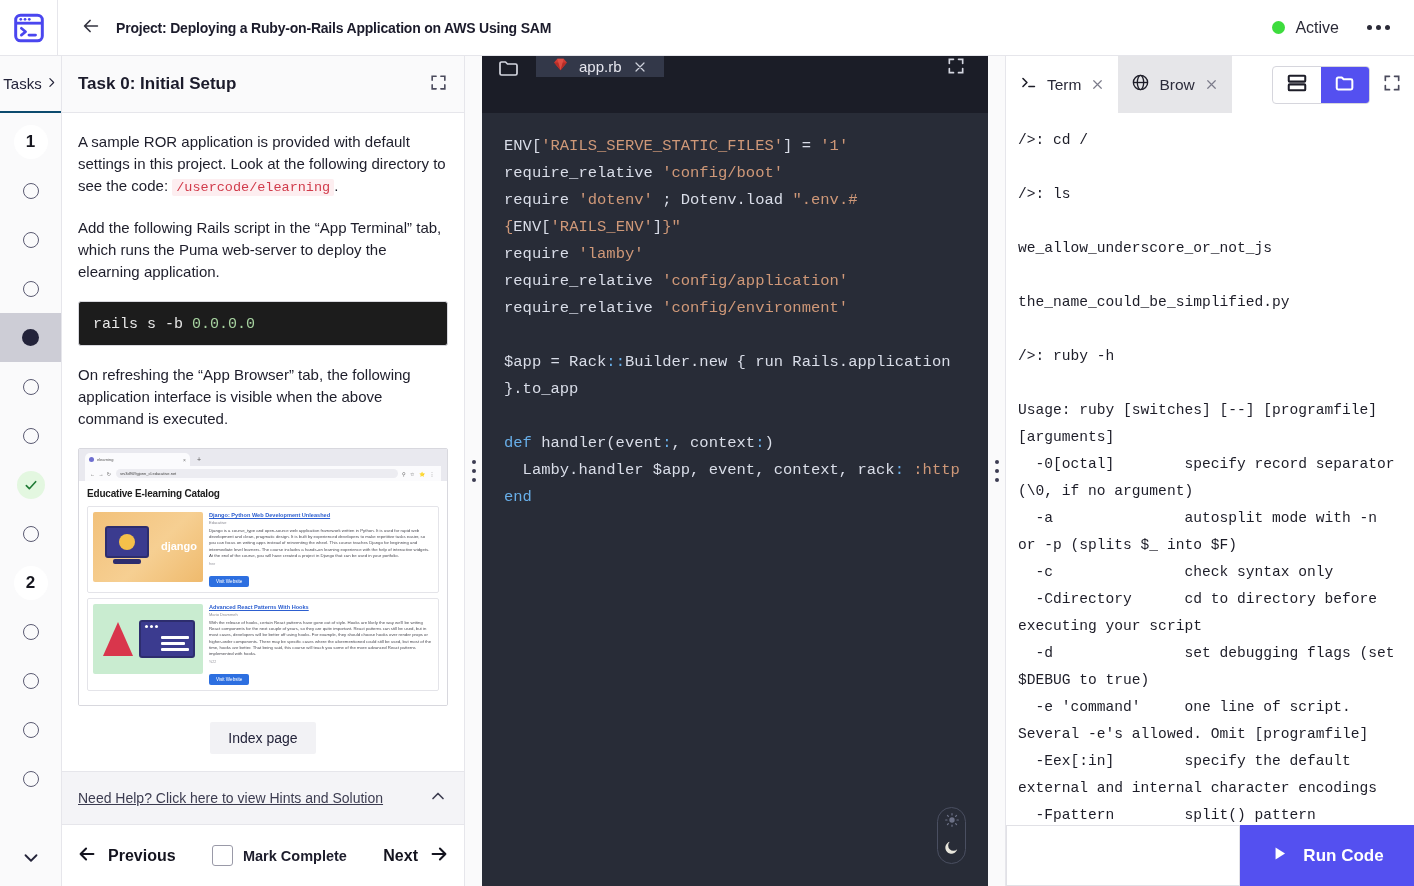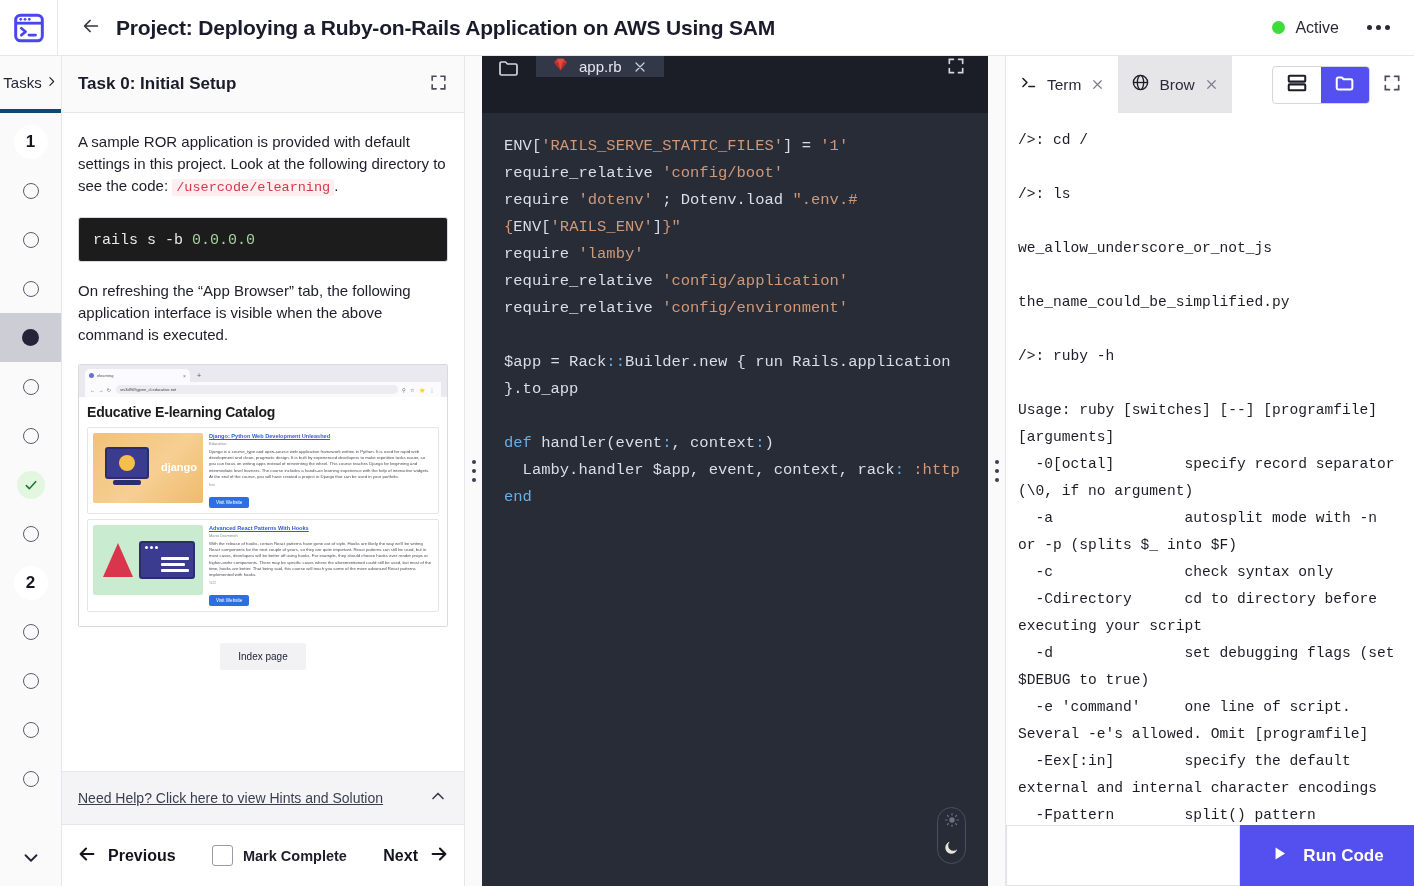--- a/index.html
+++ b/index.html
@@ -11,37 +11,37 @@
   #app { width: 1414px; height: 886px; display: flex; flex-direction: column; position: relative; }
 
   
   .topbar { height: 56px; min-height: 56px; display: flex; align-items: center;
             background: #fff; border-bottom: 1px solid #e6e6eb; }
   .logo-cell { width: 58px; height: 56px; display: flex; align-items: center; justify-content: center;
                border-right: 1px solid #e6e6eb; }
   .logo-svg { display: block; }
   .back-btn { width: 34px; height: 34px; margin-left: 16px; display: flex; align-items: center;
               justify-content: center; cursor: pointer; }
-  .proj-title { font-size: 21px; font-weight: 600; color: #1b1b2b; margin-left: 8px;
+  .proj-title { font-size: 14px; font-weight: 600; color: #1b1b2b; margin-left: 8px;
                 letter-spacing: -0.2px; white-space: nowrap; }
   .topbar-right { margin-left: auto; display: flex; align-items: center; gap: 22px; padding-right: 18px; }
   .status-wrap { display: flex; align-items: center; gap: 10px; }
   .status-dot { width: 13px; height: 13px; border-radius: 50%; background: #3ddc3d; }
   .status-text { font-size: 16px; color: #2b2b38; }
   .kebab { display: flex; gap: 4px; align-items: center; cursor: pointer; padding: 6px; }
   .kebab i { width: 5px; height: 5px; border-radius: 50%; background: #2b2b38; display: block; }
 
   
   .body { flex: 1; display: flex; min-height: 0; }
 
   
   .rail { width: 62px; min-width: 62px; background: #fafafb; border-right: 1px solid #e6e6eb;
           display: flex; flex-direction: column; align-items: stretch; position: relative; }
   .rail-head { height: 57px; display: flex; align-items: center; justify-content: center;
-               gap: 3px; border-bottom: 4px solid #0c4a6e; background: #fafafb; }
+               gap: 3px; border-bottom: 2px solid #0c4a6e; background: #fafafb; }
   .rail-head span { font-size: 15px; color: #24243a; }
   .rail-list { flex: 1; overflow: hidden; padding-top: 4px; }
   .rail-item { height: 49px; display: flex; align-items: center; justify-content: center; cursor: pointer; }
   .rail-item.active { background: #cdcdd6; }
   .sec-badge { width: 34px; height: 34px; border-radius: 50%; background: #fff; display: flex;
                align-items: center; justify-content: center; font-size: 17px; font-weight: 700; color: #16161f; }
   .dot-o { width: 16px; height: 16px; border-radius: 50%; border: 1.6px solid #5a5a72; background: transparent; }
   .dot-f { width: 17px; height: 17px; border-radius: 50%; background: #23233a; }
   .dot-check { width: 28px; height: 28px; border-radius: 50%; background: #e3f7e0;
                display: flex; align-items: center; justify-content: center; }
@@ -73,21 +73,21 @@
   .shot-tab .fav { width: 5px; height: 5px; border-radius: 50%; background: #6f6fd0; }
   .shot-tab .tt { font-size: 4px; color: #555; }
   .shot-tab .xx { margin-left: auto; font-size: 5px; color: #777; }
   .shot-plus { font-size: 7px; color: #555; padding: 0 3px; }
   .shot-url { background: #fbfbfd; display: flex; align-items: center; gap: 4px; padding: 3px 5px; }
   .shot-url .nav { font-size: 5px; color: #666; letter-spacing: 1px; }
   .shot-url .bar { flex: 1; background: #ececf1; border-radius: 6px; height: 9px; display: flex;
                    align-items: center; padding: 0 4px; font-size: 4px; color: #444; }
   .shot-url .icons { font-size: 5px; color: #555; letter-spacing: 1.5px; }
   .shot-body { background: #fff; padding: 7px 8px 9px 8px; }
-  .shot-h1 { font-size: 14px; font-weight: 700; color: #1c1c1c; margin-bottom: 7px; letter-spacing: -0.2px; }
+  .shot-h1 { font-size: 10px; font-weight: 700; color: #1c1c1c; margin-bottom: 7px; letter-spacing: -0.2px; }
   .card { border: 1px solid #e4e4e9; border-radius: 2px; display: flex; padding: 5px; margin-bottom: 5px; gap: 6px; }
   .card-art { width: 110px; height: 70px; border-radius: 2px; flex-shrink: 0; position: relative; overflow: hidden; }
   .art-dj { background: linear-gradient(135deg,#f2c17a 0%,#f6cf92 55%,#efba6d 100%); }
   .art-ng { background: #c9ecd0; }
   .dj-mon { position: absolute; left: 12px; top: 14px; width: 44px; height: 32px; background: #3b3b8f;
             border: 2px solid #2d2d6e; border-radius: 3px; }
   .dj-mon:after { content:""; position:absolute; left:50%; top:50%; width:16px; height:16px;
             transform: translate(-50%,-50%); border-radius:50%; background:#f5c04a; }
   .dj-base { position: absolute; left: 20px; top: 47px; width: 28px; height: 5px; background: #2d2d6e; border-radius: 2px; }
   .dj-word { position: absolute; right: 6px; top: 28px; font-size: 11px; font-weight: 700; color: #fff; }
@@ -99,21 +99,21 @@
   .ng-win .dts i { width: 3px; height: 3px; border-radius: 50%; background: #fff; display: block; }
   .ng-win .ln { position: absolute; left: 20px; height: 3px; background: #fff; border-radius: 1px; }
   .card-txt { flex: 1; min-width: 0; }
   .card-title { font-size: 5.6px; color: #2d5fd0; text-decoration: underline; font-weight: 600; margin-bottom: 2px; }
   .card-sub { font-size: 4px; color: #8a8a93; margin-bottom: 3px; }
   .card-p { font-size: 4.3px; line-height: 6.2px; color: #4a4a52; margin-bottom: 3px; }
   .card-meta { font-size: 3.6px; color: #9a9aa2; margin-bottom: 3px; }
   .card-btn { display: inline-block; background: #2d6fe0; color: #fff; font-size: 4.6px;
               padding: 3px 7px; border-radius: 2px; }
   .shot-caption { text-align: center; margin-bottom: 18px; }
-  .shot-caption span { display: inline-block; background: #f2f2f5; color: #24243a; font-size: 10px;
+  .shot-caption span { display: inline-block; background: #f2f2f5; color: #24243a; font-size: 14px;
                        padding: 8px 18px; border-radius: 2px; }
 
   .hints-bar { border-top: 1px solid #e6e6eb; background: #f4f4f7; padding: 14px 16px;
                display: flex; align-items: center; cursor: pointer; }
   .hints-bar a { font-size: 14px; color: #3c3c50; text-decoration: underline; }
   .hints-chev { margin-left: auto; }
   .task-foot { height: 62px; display: flex; align-items: center; padding: 0 14px; gap: 14px;
                border-top: 1px solid #e6e6eb; background: #fff; }
   .navbtn { display: flex; align-items: center; gap: 10px; font-size: 16px; font-weight: 700;
             color: #14141f; cursor: pointer; }
@@ -285,20 +285,21 @@
               </svg>
           </span>
         </div>
       </div>
 
       <div class="task-scroll">
         <p class="p">
           <span>A sample ROR application is provided with default settings in this project. Look at the following directory to see the code:</span>
           <span class="inline-code">/usercode/elearning</span><span>.</span>
         </p>
+        <p class="p">Add the following Rails script in the “App Terminal” tab, which runs the Puma web-server to deploy the elearning application.</p>
         <div class="code-block">
           <code><span>rails s -b </span><span class="g">0.0.0.0</span></code>
         </div>
         <p class="p">On refreshing the “App Browser” tab, the following application interface is visible when the above command is executed.</p>
 
         <div class="shot">
           <div class="shot-chrome">
             <div class="shot-tabs">
               <div class="shot-tab">
                 <span class="fav"></span>

